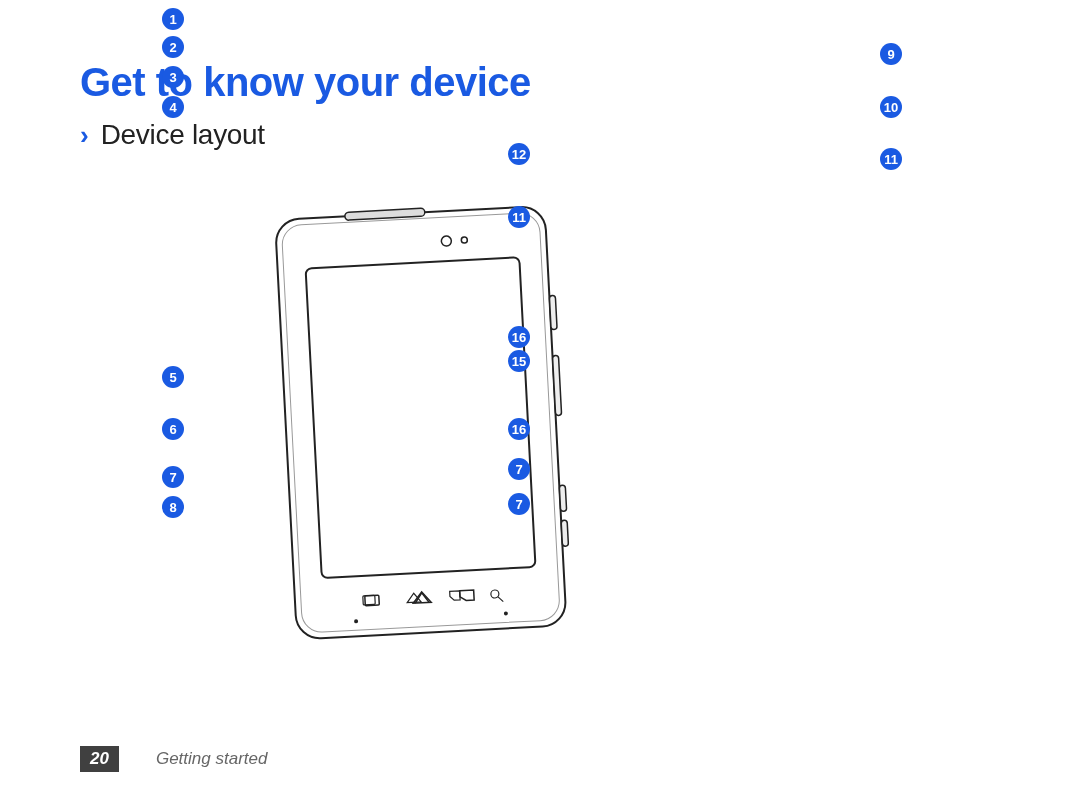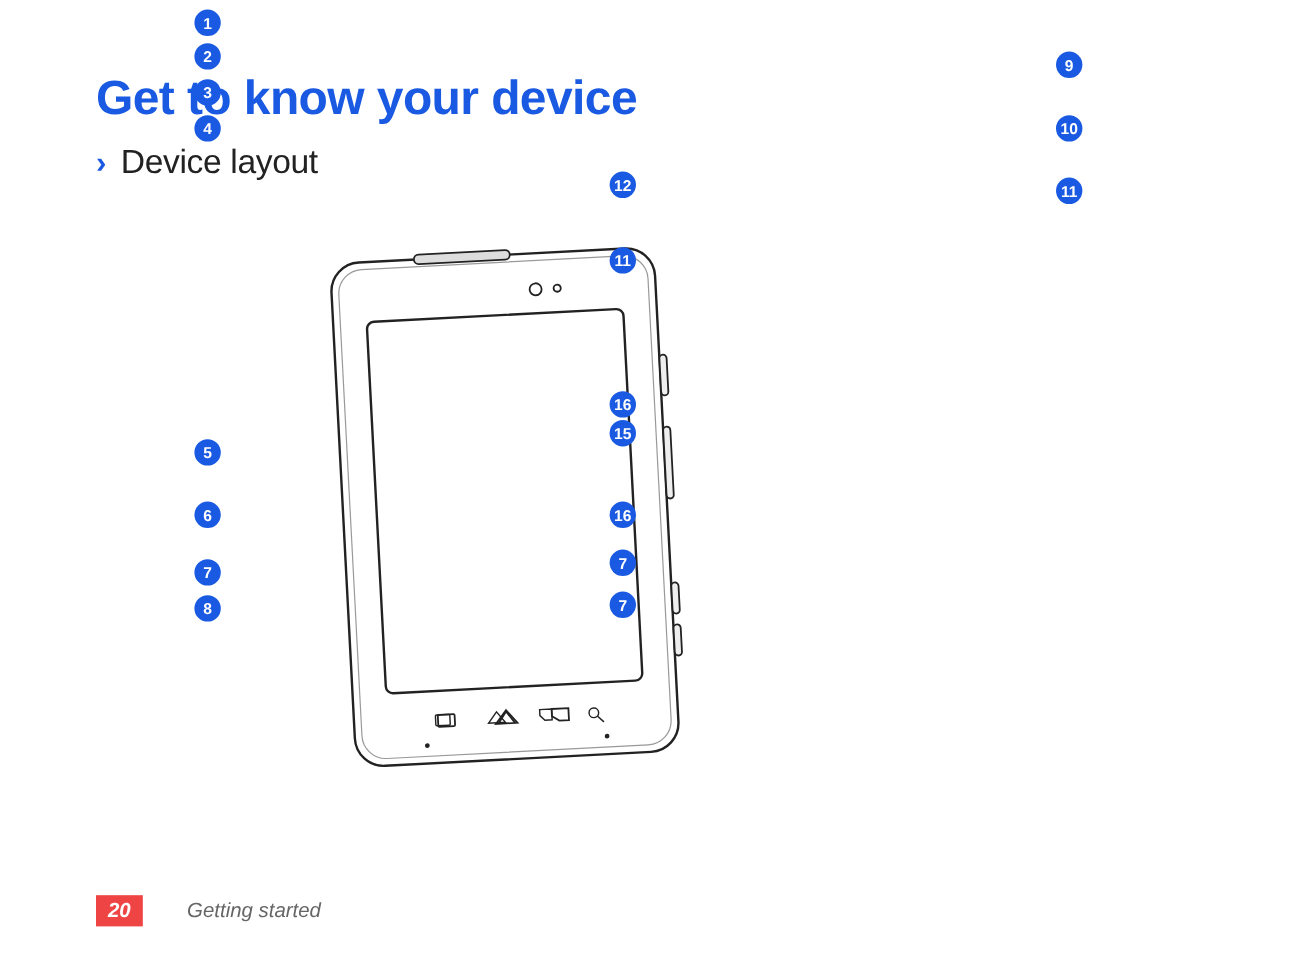--- a/index.html
+++ b/index.html
@@ -4,21 +4,21 @@
 <style>
   html,body{margin:0;padding:0;background:#fff;font-family:"Myriad Pro","Segoe UI",Arial,sans-serif;}
   .page{position:relative;width:1080px;height:798px;box-sizing:border-box;padding:60px 80px 30px 80px;}
   h1{color:#1a5ae2;font-size:40px;font-weight:700;margin:0 0 14px 0;letter-spacing:-.5px;}
   .sub{display:flex;align-items:center;gap:12px;margin:0 0 24px 0;}
   .chev{color:#1a5ae2;font-size:26px;font-weight:800;line-height:1;}
   h2{color:#222;font-size:28px;font-weight:400;margin:0;letter-spacing:-.3px;}
   .diagram{position:relative;width:920px;height:560px;margin-left:-10px;}
   .callout{position:absolute;width:22px;height:22px;border-radius:50%;background:#1a5ae2;color:#fff;font-size:13px;font-weight:700;display:flex;align-items:center;justify-content:center;font-family:"Segoe UI",Arial,sans-serif;}
   .footer{position:absolute;left:80px;bottom:26px;display:flex;align-items:center;gap:10px;}
-  .pnum{background:#ef4444;color:#fff;font-style:italic;font-weight:600;font-size:17px;padding:3px 10px;}
+  .pnum{background:#404040;color:#fff;font-style:italic;font-weight:600;font-size:17px;padding:3px 10px;}
   .section{color:#666;font-style:italic;font-size:17px;margin-left:27px;}
   svg{position:absolute;left:0;top:0;}
 </style>
 </head>
 <body>
 
 <div class="page">
 
   <h1>Get to know your device</h1>
 

